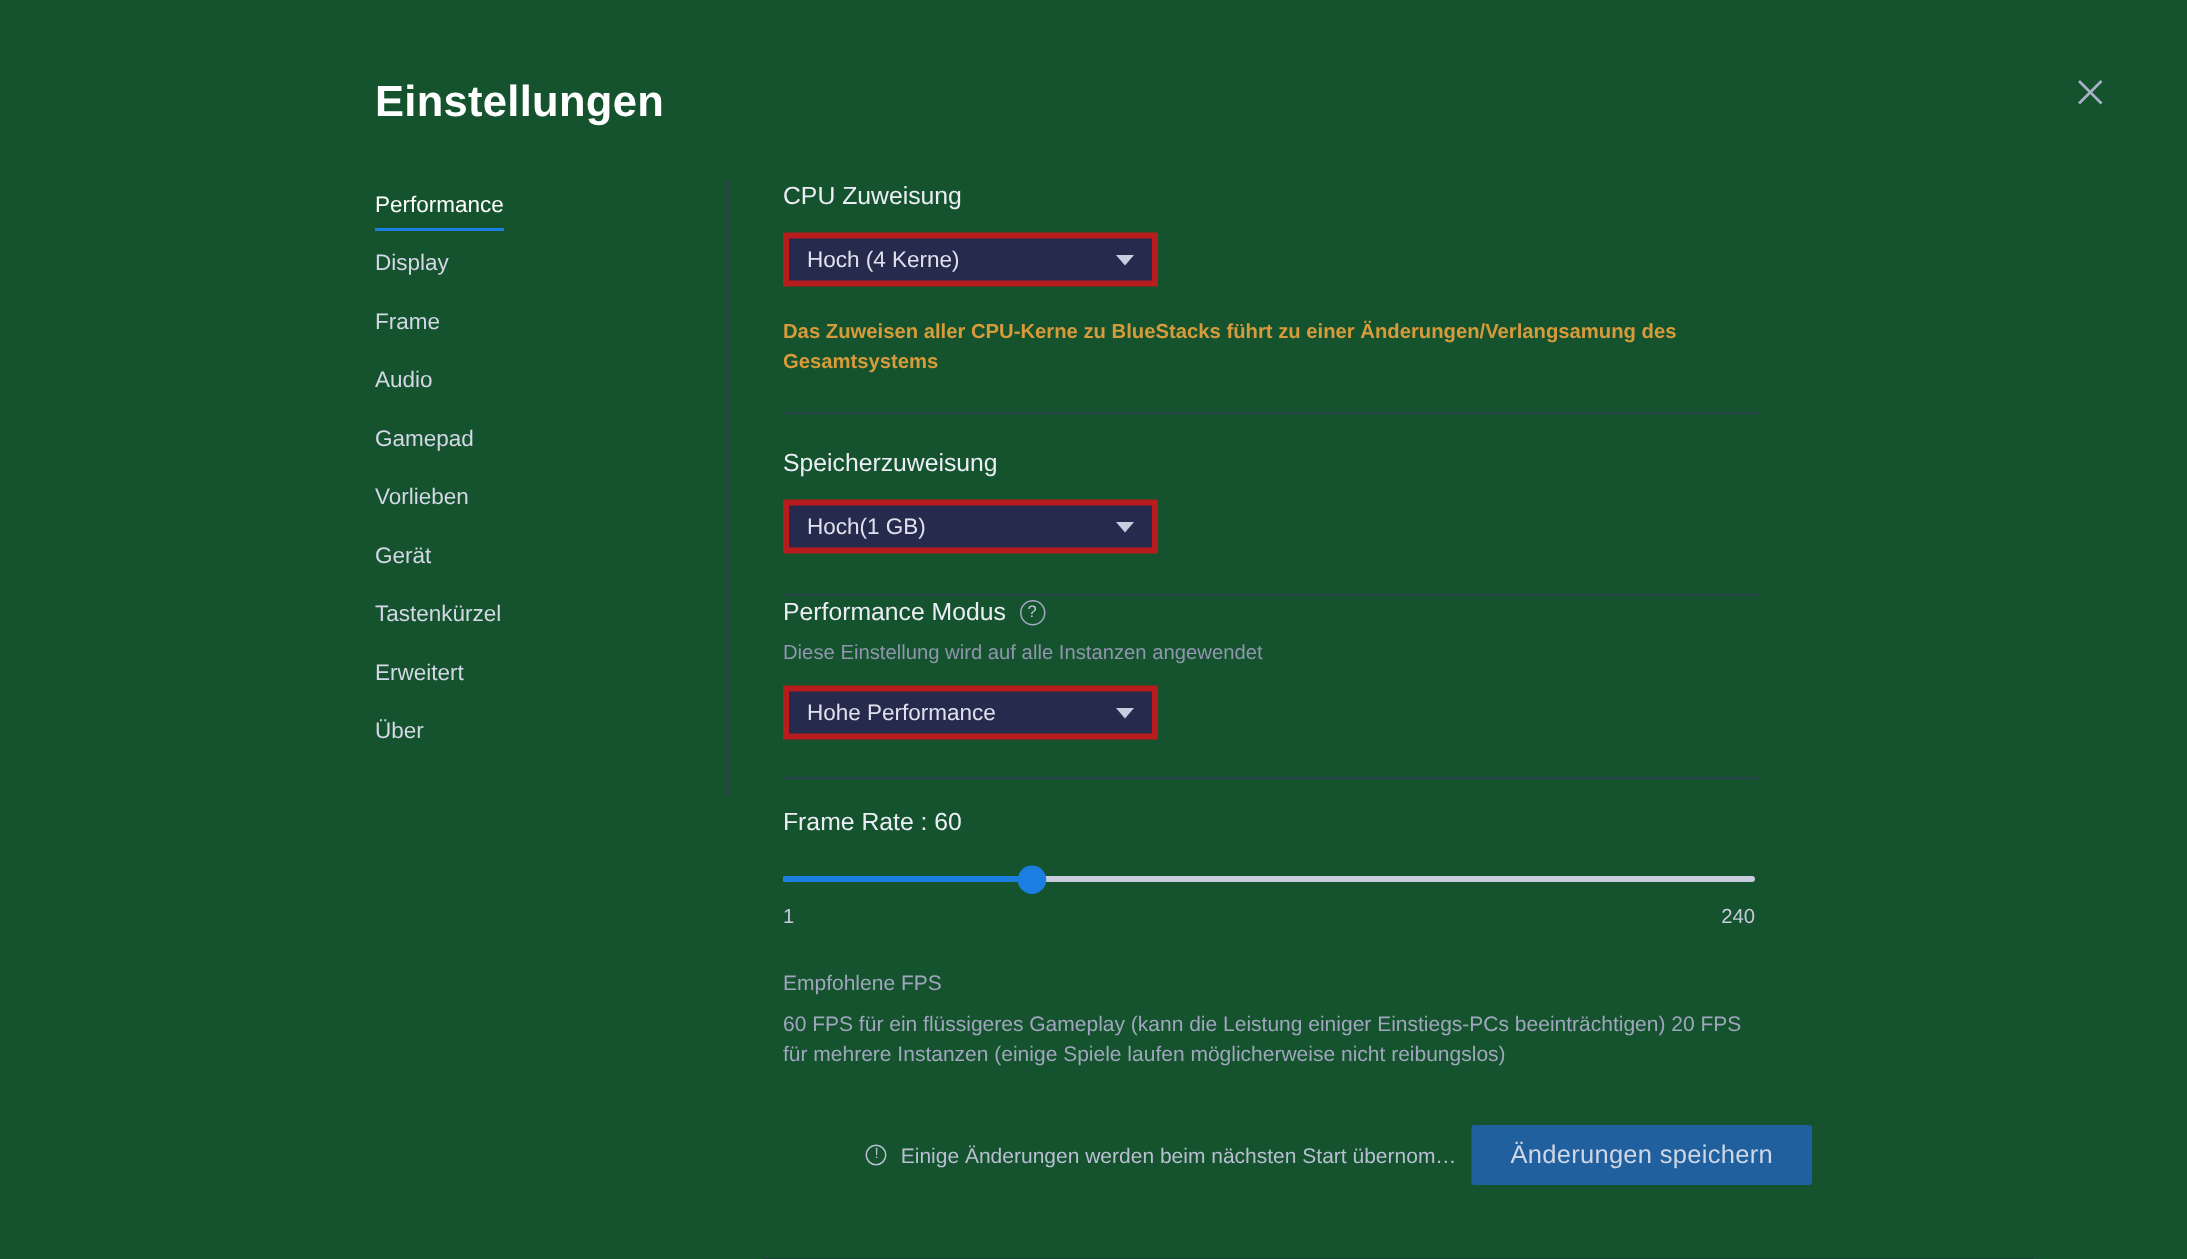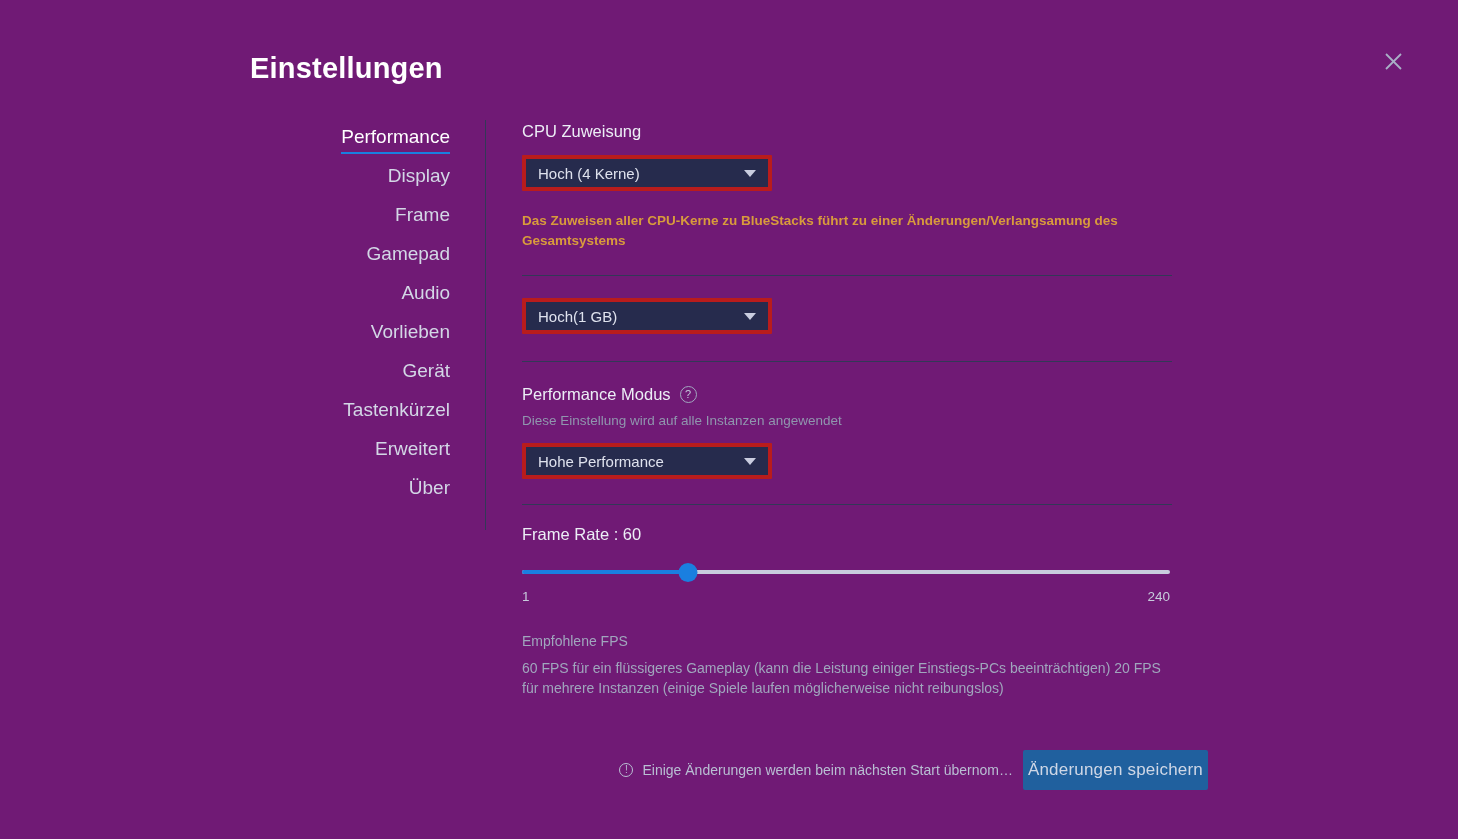--- a/index.html
+++ b/index.html
@@ -16,21 +16,21 @@
     font-family: "Liberation Sans", sans-serif;
     color: #e8eaf2;
     position: relative;
     -webkit-font-smoothing: antialiased;
   }
 
   
   .settings-window {
     position: absolute;
     inset: 0;
-    background: #701a75;
+    background: #14532d;
   }
 
   
   .close-btn {
     position: absolute;
     top: 46px;
     right: 50px;
     width: 30px;
     height: 30px;
     display: flex;
@@ -54,27 +54,26 @@
   }
 
   
   .sidebar {
     position: absolute;
     left: 250px;
     top: 126px;
     width: 200px;
   }
   .sidebar-item {
-    font-size: 19px;
+    font-size: 15px;
     color: #d3d7e6;
     height: 39px;
     line-height: 22px;
     cursor: pointer;
     white-space: nowrap;
-    text-align: right;
   }
   .sidebar-item .sb-label {
     display: inline-block;
     padding-bottom: 4px;
   }
   .sidebar-item.active .sb-label {
     color: #ffffff;
     border-bottom: 2.5px solid #1a7fe0;
   }
 
@@ -255,21 +254,21 @@
     font-size: 10px;
     line-height: 1;
     margin-right: 9px;
     flex: none;
   }
   .save-btn {
     background: #20609e;
     color: #cfd7e6;
     border: none;
     height: 40px;
-    padding: 0 5px;
+    padding: 0 26px;
     font-size: 17px;
     font-family: "Liberation Sans", sans-serif;
     cursor: pointer;
     border-radius: 2px;
     letter-spacing: 0.2px;
   }
 </style>
 </head>
 <body>
 
@@ -290,24 +289,24 @@
     <div class="sidebar-item active">
       <span class="sb-label">Performance</span>
     </div>
     <div class="sidebar-item">
       <span class="sb-label">Display</span>
     </div>
     <div class="sidebar-item">
       <span class="sb-label">Frame</span>
     </div>
     <div class="sidebar-item">
+      <span class="sb-label">Audio</span>
+    </div>
+    <div class="sidebar-item">
       <span class="sb-label">Gamepad</span>
-    </div>
-    <div class="sidebar-item">
-      <span class="sb-label">Audio</span>
     </div>
     <div class="sidebar-item">
       <span class="sb-label">Vorlieben</span>
     </div>
     <div class="sidebar-item">
       <span class="sb-label">Gerät</span>
     </div>
     <div class="sidebar-item">
       <span class="sb-label">Tastenkürzel</span>
     </div>
@@ -328,29 +327,30 @@
       <div class="select-box">
         <span class="select-value">Hoch (4 Kerne)</span>
         <span class="caret"></span>
       </div>
       <div class="warning-text">Das Zuweisen aller CPU-Kerne zu BlueStacks  führt zu einer Änderungen/Verlangsamung des Gesamtsystems</div>
     </div>
 
     <div class="h-divider" style="margin-top:24px;"></div>
 
     <div style="margin-top:22px;">
+      <div class="section-label">Speicherzuweisung</div>
       <div class="select-box">
         <span class="select-value">Hoch(1 GB)</span>
         <span class="caret"></span>
       </div>
     </div>
 
     <div class="h-divider" style="margin-top:27px;"></div>
 
-    <div style="margin-top:21px;">
+    <div style="">
       <div class="section-label">
         <span>Performance Modus</span><span class="help-icon">?</span>
       </div>
       <div class="section-sub">Diese Einstellung wird auf alle Instanzen angewendet</div>
       <div class="select-box">
         <span class="select-value">Hohe Performance</span>
         <span class="caret"></span>
       </div>
     </div>
 

